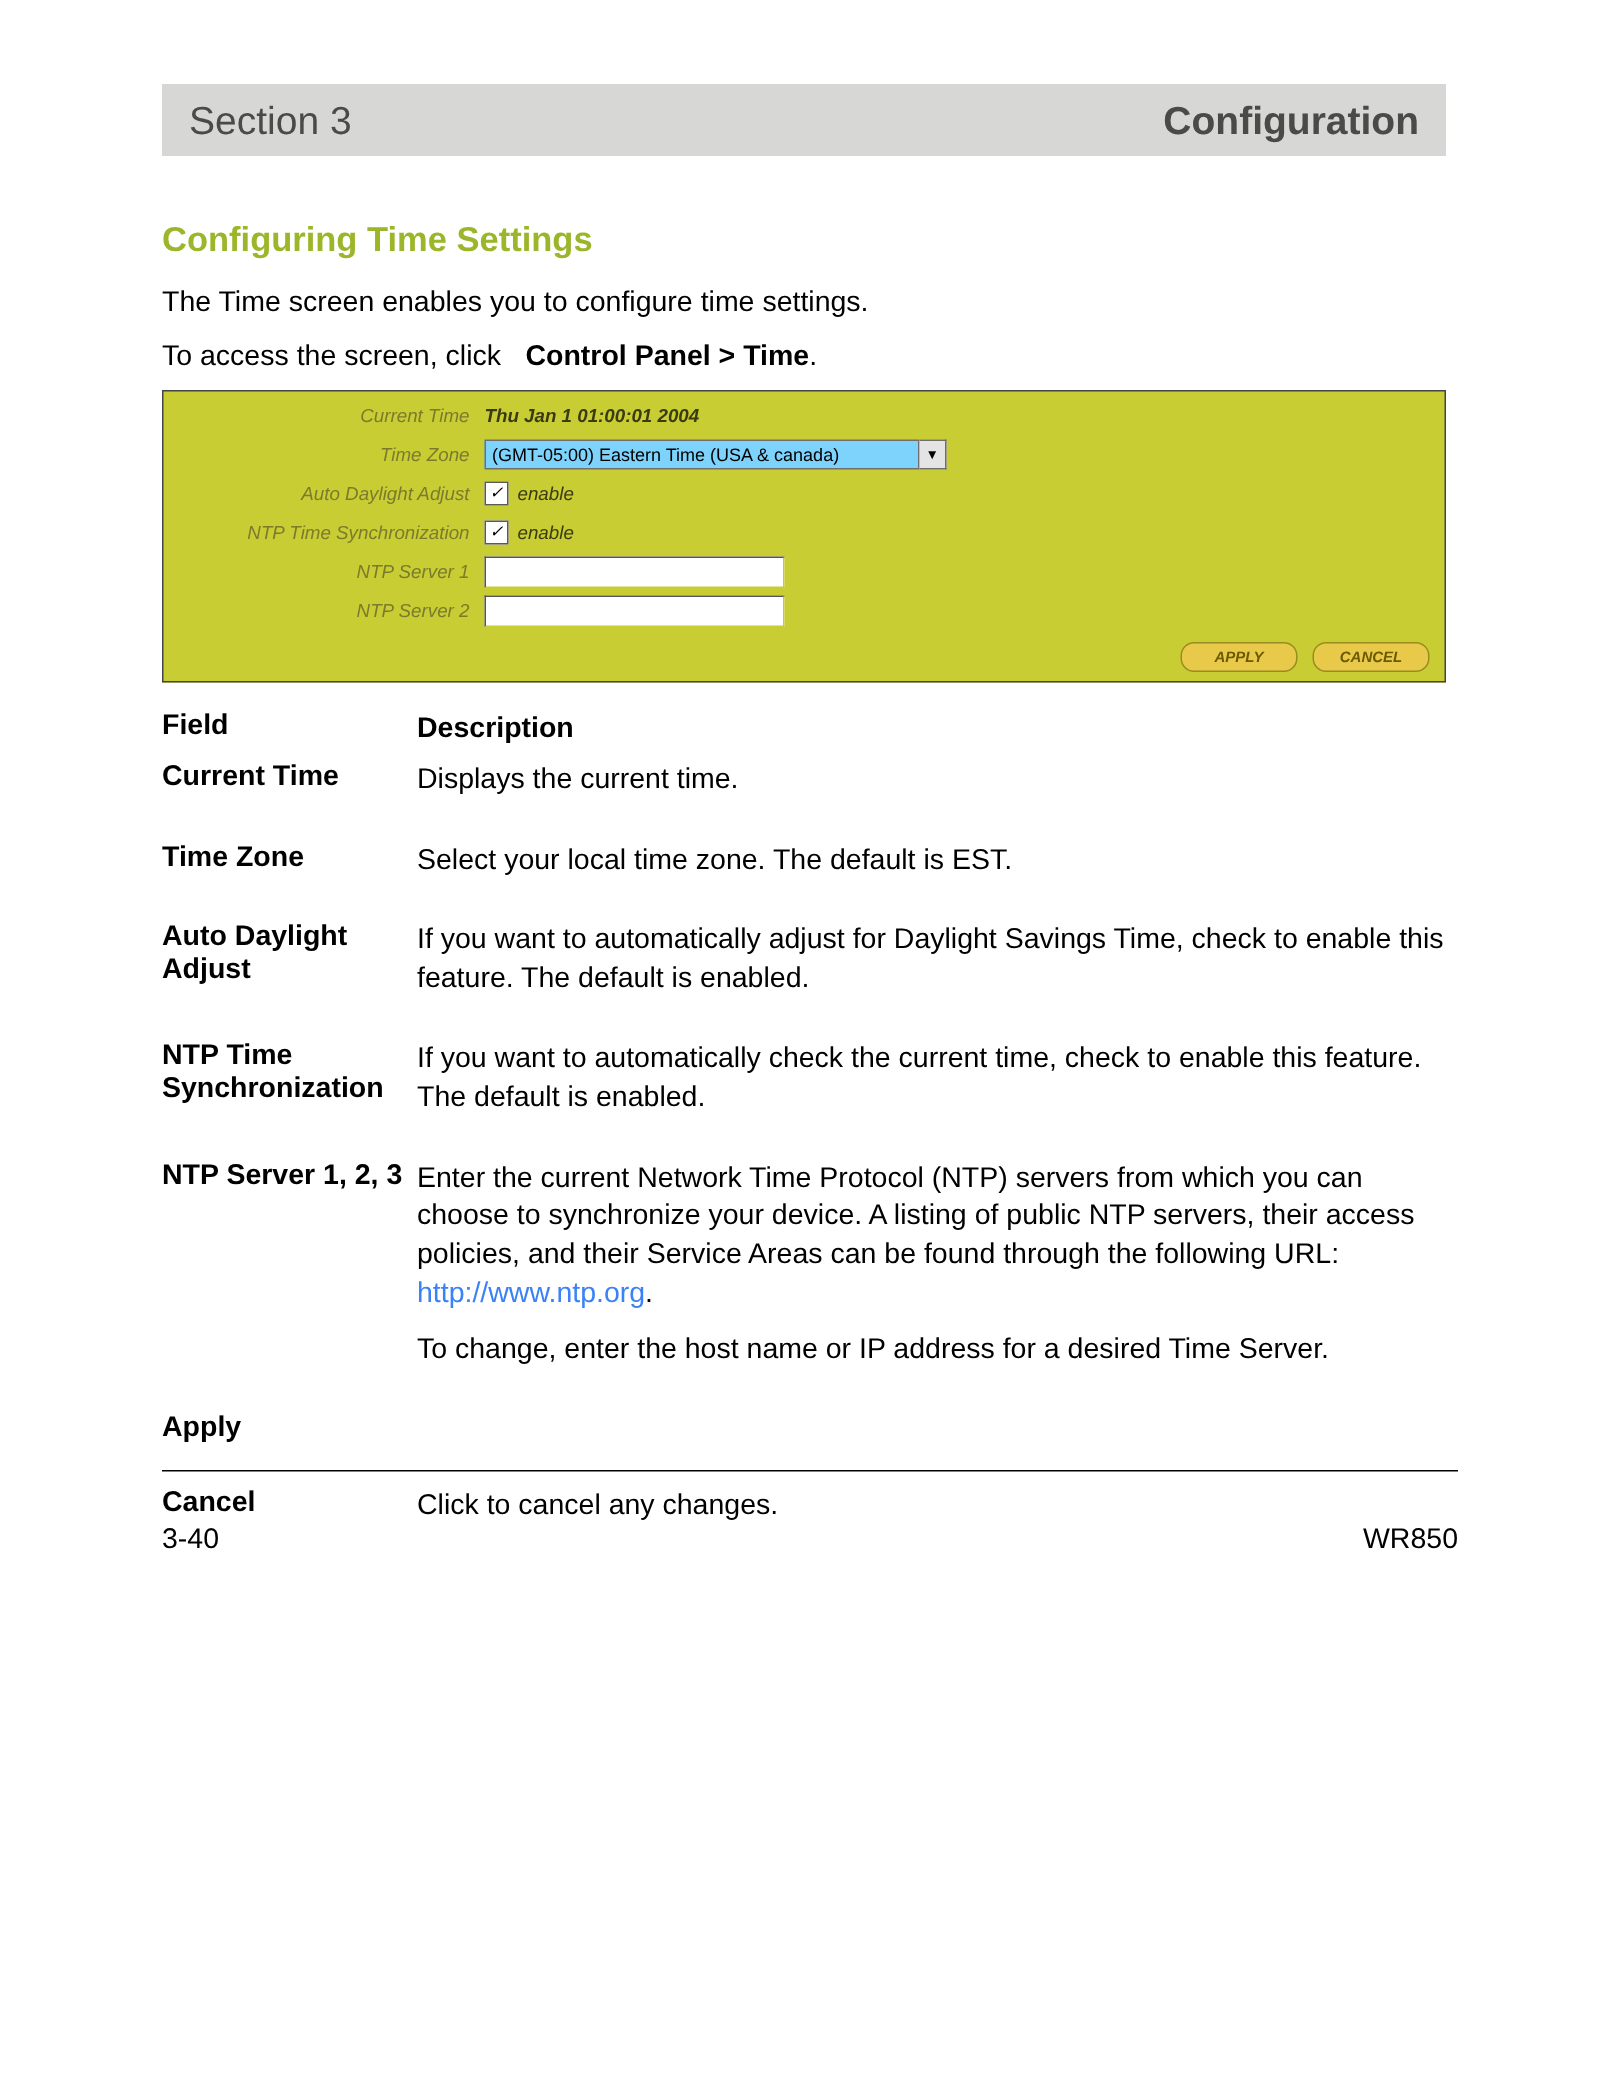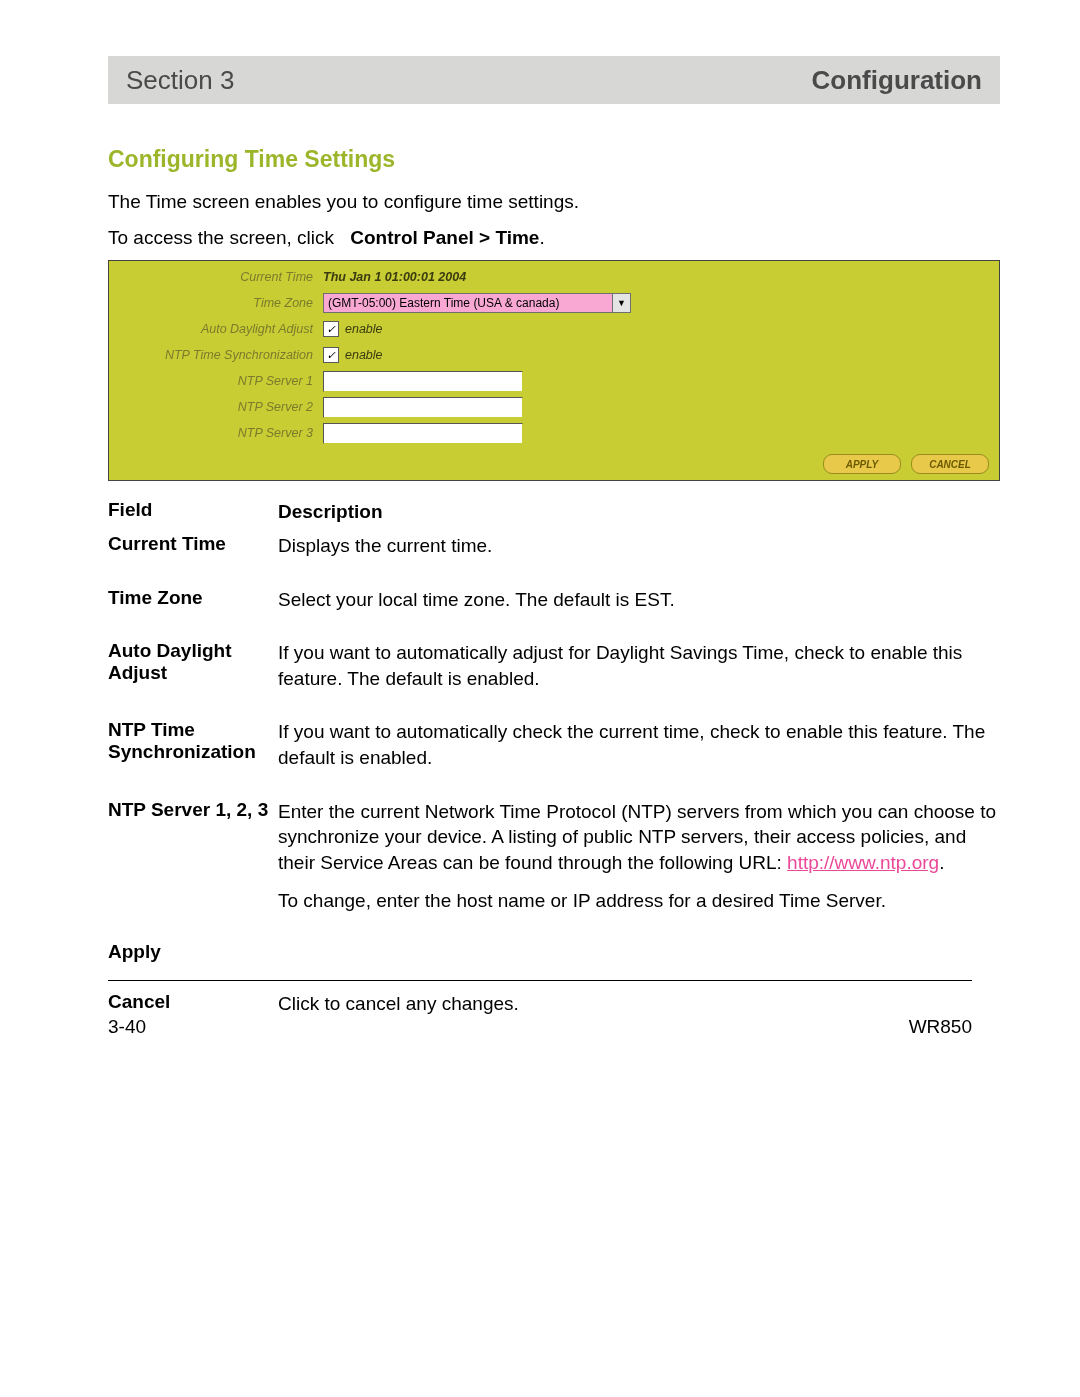--- a/index.html
+++ b/index.html
@@ -3,21 +3,21 @@
 <meta charset="utf-8">
 <style>
   body{
     margin:0; padding:0; background:#fff;
     font-family:Arial, Helvetica, sans-serif;
     font-size:19px; color:#000;
   }
   .page{
     width:1080px; height:1056px;
     box-sizing:border-box;
-    padding:56px 80px 40px 108px;
+    padding:56px 116px 40px 108px;
     position:relative;
   }
   
   .hdr-bar{
     background:#d7d7d6;
     height:48px;
     display:flex; align-items:center;
     justify-content:space-between;
     padding:0 18px;
     margin-bottom:42px;
@@ -52,21 +52,21 @@
   .ui-val{
     display:flex; align-items:center; gap:6px;
     color:#3b3b10; font-style:italic; font-weight:bold;
   }
   .ui-val.normal{ font-weight:normal; font-style:italic; }
   .ui-select{
     display:flex; align-items:stretch;
   }
   .ui-select-box{
     width:290px; height:20px;
-    background:#f9a8d4; border:1px solid #6f6f6f;
+    background:#7dd3fc; border:1px solid #6f6f6f;
     box-sizing:border-box;
     font-family:Tahoma, sans-serif; font-size:12px;
     padding:1px 4px; color:#000; font-style:normal; font-weight:normal;
     display:flex; align-items:center;
   }
   .ui-select-btn{
     width:18px; height:20px; box-sizing:border-box;
     border:1px solid #6f6f6f; border-left:none;
     background:#e4e4e4;
     display:flex; align-items:center; justify-content:center;
@@ -103,21 +103,21 @@
   
   .fd-table{ margin-top:2px; }
   .fd-row{ display:flex; align-items:flex-start; margin-bottom:28px; }
   .fd-row.header{ margin-bottom:8px; }
   .fd-field{
     width:170px; flex:0 0 170px;
     font-weight:bold;
   }
   .fd-desc{ flex:1; line-height:1.35; }
   .fd-desc .p2{ margin-top:12px; display:block; }
-  a.link{ color:#ec4899; text-decoration:underline; }
+  a.link{ color:#3b82f6; }
   
   .foot-rule{
     border:0; border-top:1px solid #000;
     position:absolute; left:108px; right:108px; bottom:66px;
   }
   .foot{
     position:absolute; left:108px; right:108px; bottom:18px;
     display:flex; justify-content:space-between;
     font-size:19px;
   }
@@ -167,24 +167,20 @@
         </div>
       </div>
       <div class="ui-row">
         <div class="ui-label">NTP Server 1</div>
         <div class="ui-txt"></div>
       </div>
       <div class="ui-row">
         <div class="ui-label">NTP Server 2</div>
         <div class="ui-txt"></div>
       </div>
-      <div class="ui-row">
-        <div class="ui-label">NTP Server 3</div>
-        <div class="ui-txt"></div>
-      </div>
     </div>
     <div class="ui-btnrow">
       <div class="ui-btn">APPLY</div>
       <div class="ui-btn">CANCEL</div>
     </div>
   </div>
 
   <div class="fd-table">
     <div class="fd-row header">
       <div class="fd-field">Field</div>

